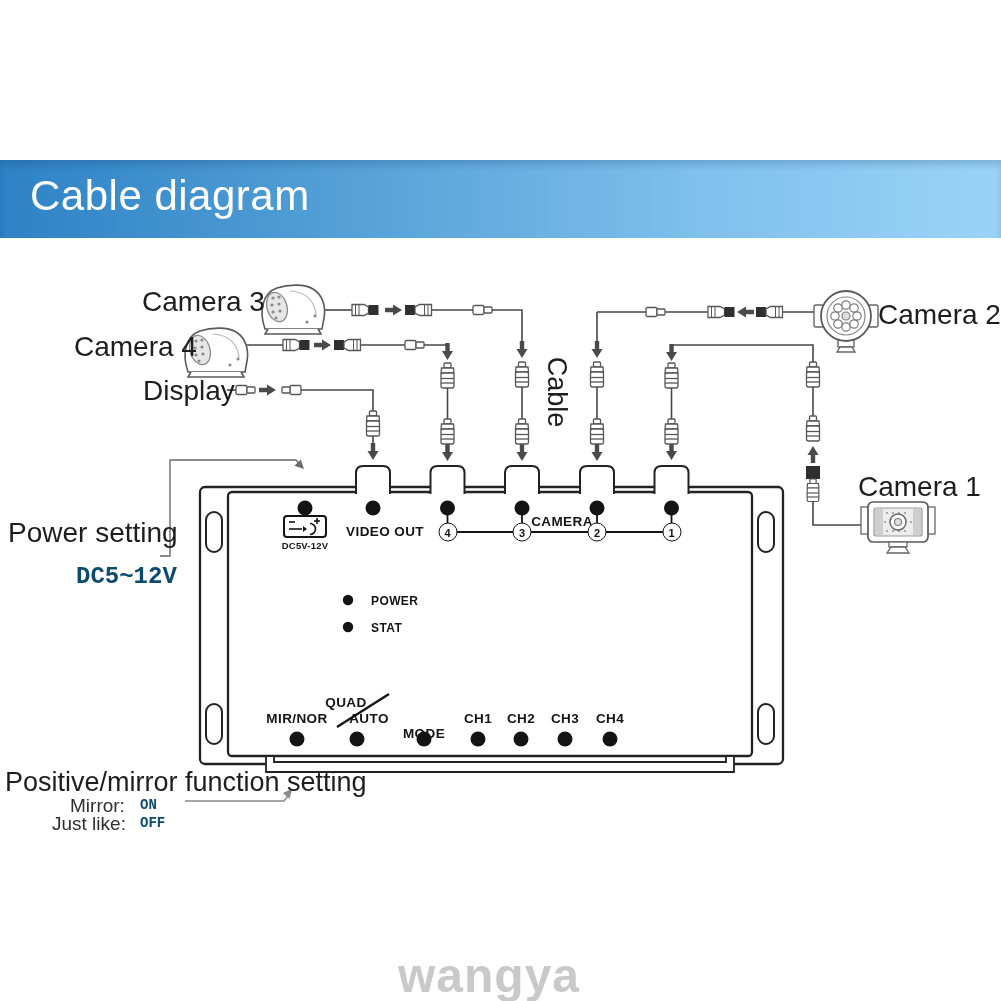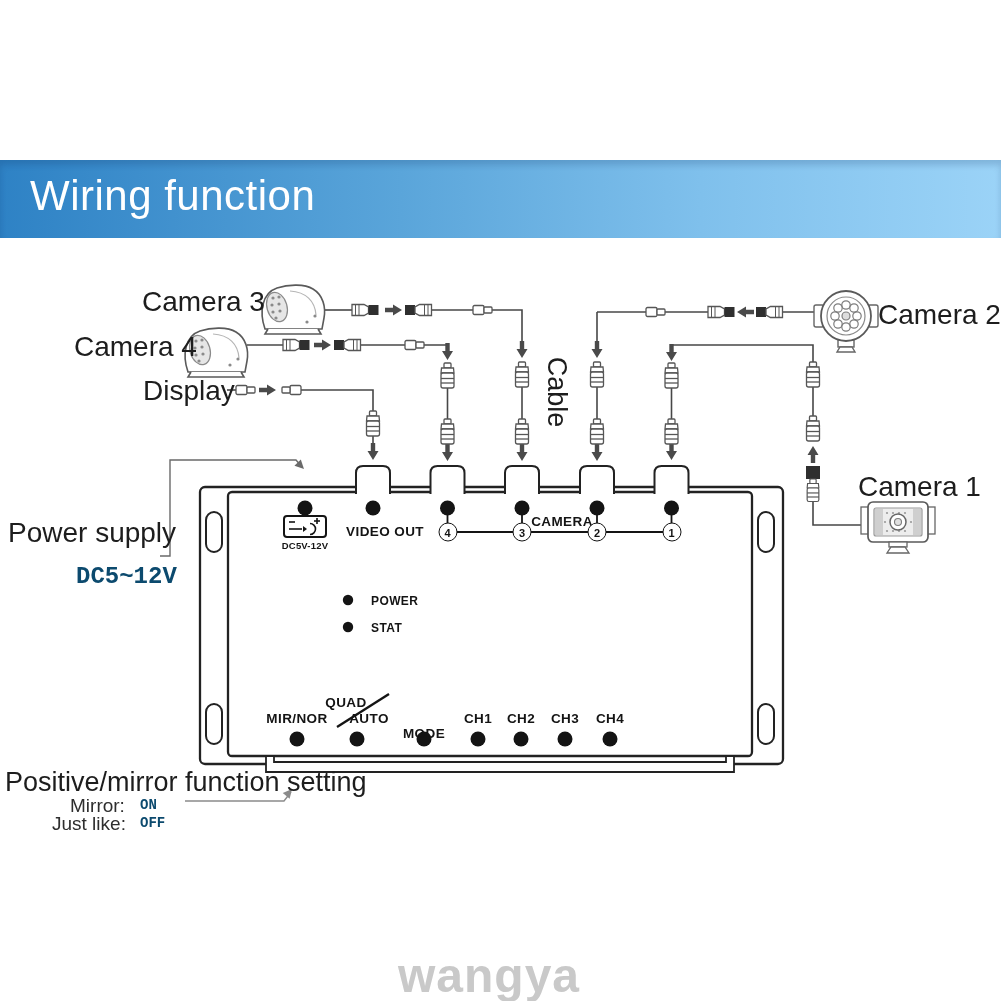--- a/index.html
+++ b/index.html
@@ -31,21 +31,21 @@
       color:#c9c9c9;letter-spacing:1px;}
   svg#art{position:absolute;left:0;top:0;}
   .txt-layer{position:absolute;left:0;top:0;width:1001px;height:1001px;pointer-events:none;padding-left:48px;}
 </style>
 </head>
 <body>
 
 <div id="stage">
 
   <div class="header">
-    <span class="title">Wiring function</span>
+    <span class="title">Cable diagram</span>
   </div>
 
   <svg id="art" width="1001" height="1001" viewBox="0 0 1001 1001">
     <defs>
 
       <path id="arr" d="M0,0 L-5.5,9 L-2.2,9 L-2.2,17 L2.2,17 L2.2,9 L5.5,9 Z"></path>
 
       <path id="tri" d="M0,0 L-4.5,9 L4.5,9 Z"></path>
 
       <g id="vc" stroke="#565656" stroke-width="1.3" fill="#fff">
@@ -286,21 +286,21 @@
     </g>
   </svg>
 
   <div class="txt-layer">
     <span class="lbl" style="left:142px;top:286px;">Camera 3</span>
     <span class="lbl" style="left:74px;top:331px;">Camera 4</span>
     <span class="lbl" style="left:143px;top:375px;">Display</span>
     <span class="lbl" style="left:878px;top:299px;">Camera 2</span>
     <span class="lbl" style="left:858px;top:471px;">Camera 1</span>
     <span class="cable-rot">Cable</span>
-    <span class="lbl" style="left:8px;top:517px;">Power supply</span>
+    <span class="lbl" style="left:8px;top:517px;">Power setting</span>
     <span class="mono" style="position:absolute;left:76px;top:563px;font-size:24px;">DC5~12V</span>
 
     <span class="dcport" style="left:305px;top:540px;">DC5V-12V</span>
     <span class="bx" style="left:385px;top:524px;">VIDEO OUT</span>
     <span class="bx" style="left:562px;top:514px;">CAMERA</span>
 
     <span class="portnum" style="left:447.5px;top:532px;">4</span>
     <span class="portnum" style="left:522px;top:532px;">3</span>
     <span class="portnum" style="left:597px;top:532px;">2</span>
     <span class="portnum" style="left:671.5px;top:532px;">1</span>

